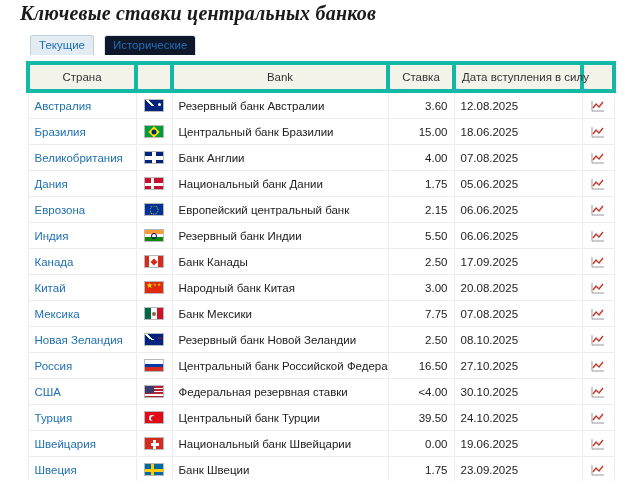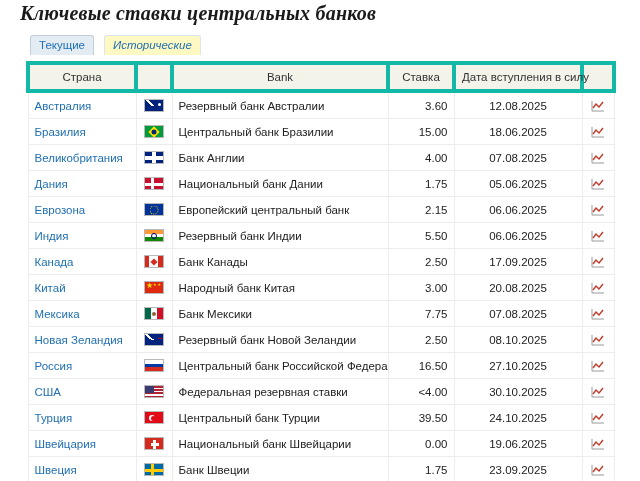--- a/index.html
+++ b/index.html
@@ -47,23 +47,22 @@
     background: #f2f6f9;
     cursor: pointer;
     line-height: 14px;
   }
   .tab.active {
     background: #e4ecf3;
     color: #1f6fb2;
     border-color: #c2ced8;
   }
   .tab.plain {
-    background: #fef9c3;
+    background: #0f172a;
     border-color: #dde4ea;
-    font-style: italic;
   }
   table.rates {
     border-collapse: collapse;
     width: 586px;
     margin-left: 12px;
     table-layout: fixed;
     font-size: 11.5px;
   }
   table.rates th {
     background: #f3f3ea;
@@ -94,21 +93,21 @@
 
   td.country a {
     color: #1f6fb2;
     text-decoration: none;
     font-size: 11.5px;
   }
   td.country { padding-left: 9px; }
   td.flag { text-align: center; padding: 0; }
   td.bank { color: #222; font-size: 11.5px; padding-left: 8px; margin-left: 36px; }
   td.rate { text-align: right; padding-right: 14px; color: #222; }
-  td.date { text-align: center; color: #222; }
+  td.date { color: #222; }
   td.chart { text-align: center; padding: 0; }
 
   .flag-box {
     display: inline-block;
     width: 20px;
     height: 13px;
     border: 1px solid #b9b9b9;
     box-sizing: border-box;
     position: relative;
     overflow: hidden;

